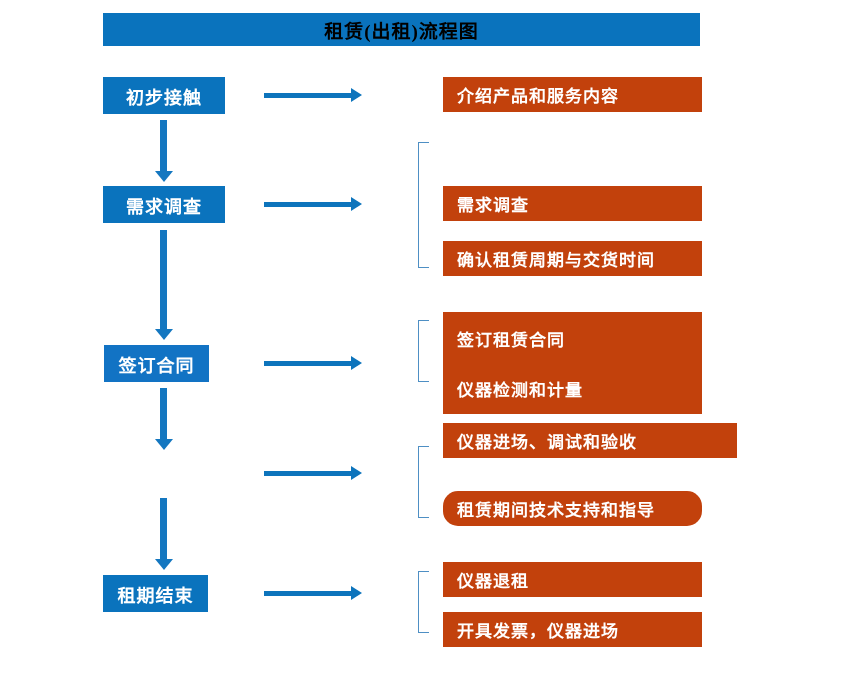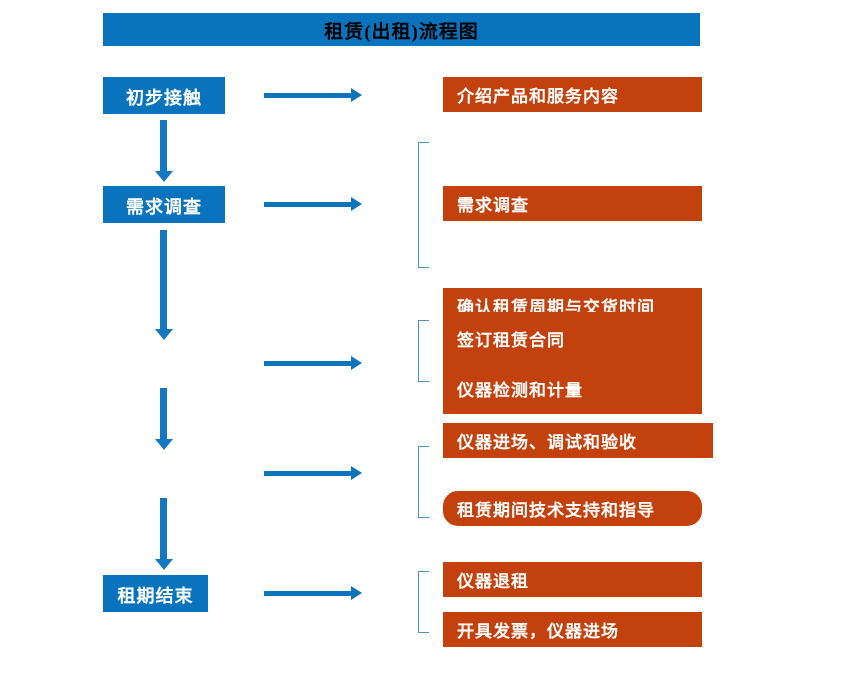--- a/index.html
+++ b/index.html
@@ -92,20 +92,21 @@
 <body>
 
 <div id="flow-root">
 
   <div class="title-bar">租赁(出租)流程图</div>
 
   <div class="stage-box" style="left:103px;top:77px;width:122px;height:37px;">初步接触</div>
 
   <div class="stage-box" style="left:103px;top:186px;width:122px;height:37px;">需求调查</div>
 
+  <div class="stage-box" style="left:104px;top:345px;width:105px;height:37px;background:#1273c4;">签订合同</div>
 
 
   <div class="stage-box" style="left:103px;top:575px;width:105px;height:37px;">租期结束</div>
 
   <div class="v-arrow" style="left:155px;top:120px;height:62px;">
     <div class="shaft" style="height:51px;"></div>
     <div class="head" style="top:51px;"></div>
   </div>
 
   <div class="v-arrow" style="left:155px;top:230px;height:110px;">
@@ -154,27 +155,27 @@
 
   <div class="bracket" style="left:418px;top:446px;height:72px;"></div>
 
   <div class="bracket" style="left:418px;top:571px;height:62px;"></div>
 
   <div class="detail-box" style="left:443px;top:77px;width:259px;height:35px;">介绍产品和服务内容</div>
 
 
   <div class="detail-box" style="left:443px;top:186px;width:259px;height:35px;">需求调查</div>
 
-  <div class="detail-box" style="left:443px;top:241px;width:259px;height:35px;margin-top:47px;">确认租赁周期与交货时间</div>
+  <div class="detail-box" style="left:443px;top:241px;width:259px;height:35px;">确认租赁周期与交货时间</div>
 
   <div class="detail-box" style="left:443px;top:312px;width:259px;height:53px;">签订租赁合同</div>
 
   <div class="detail-box" style="left:443px;top:362px;width:259px;height:52px;">仪器检测和计量</div>
 
-  <div class="detail-box" style="left:443px;top:423px;width:270px;height:35px;">仪器进场、调试和验收</div>
+  <div class="detail-box" style="left:443px;top:423px;width:294px;height:35px;">仪器进场、调试和验收</div>
 
   <div class="detail-box" style="left:443px;top:491px;width:259px;height:35px;border-radius:15px;">租赁期间技术支持和指导</div>
 
   <div class="detail-box" style="left:443px;top:562px;width:259px;height:35px;">仪器退租</div>
 
   <div class="detail-box" style="left:443px;top:612px;width:259px;height:35px;">开具发票，仪器进场</div>
 
 </div>
 
 </body></html>

